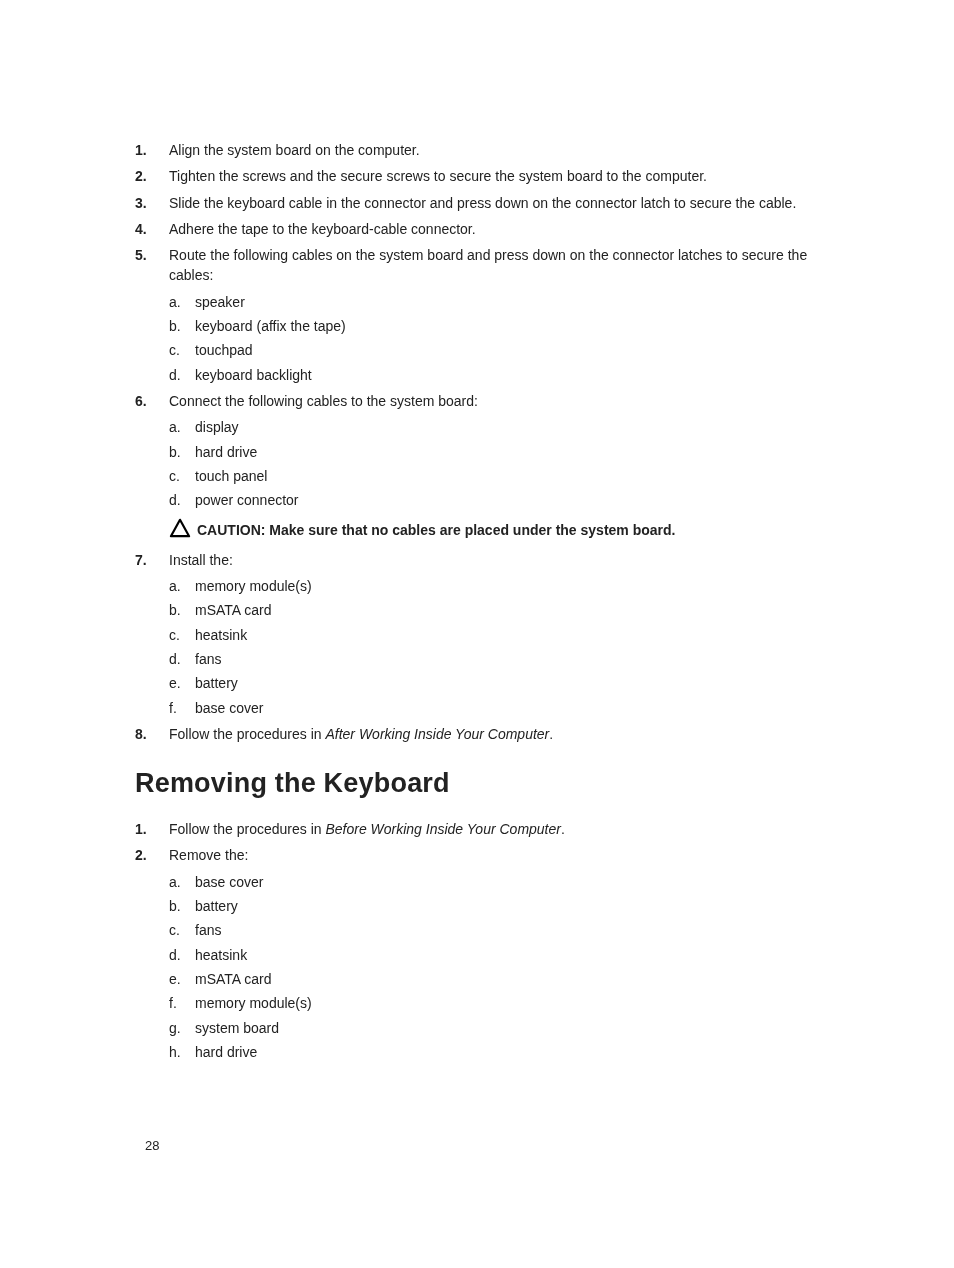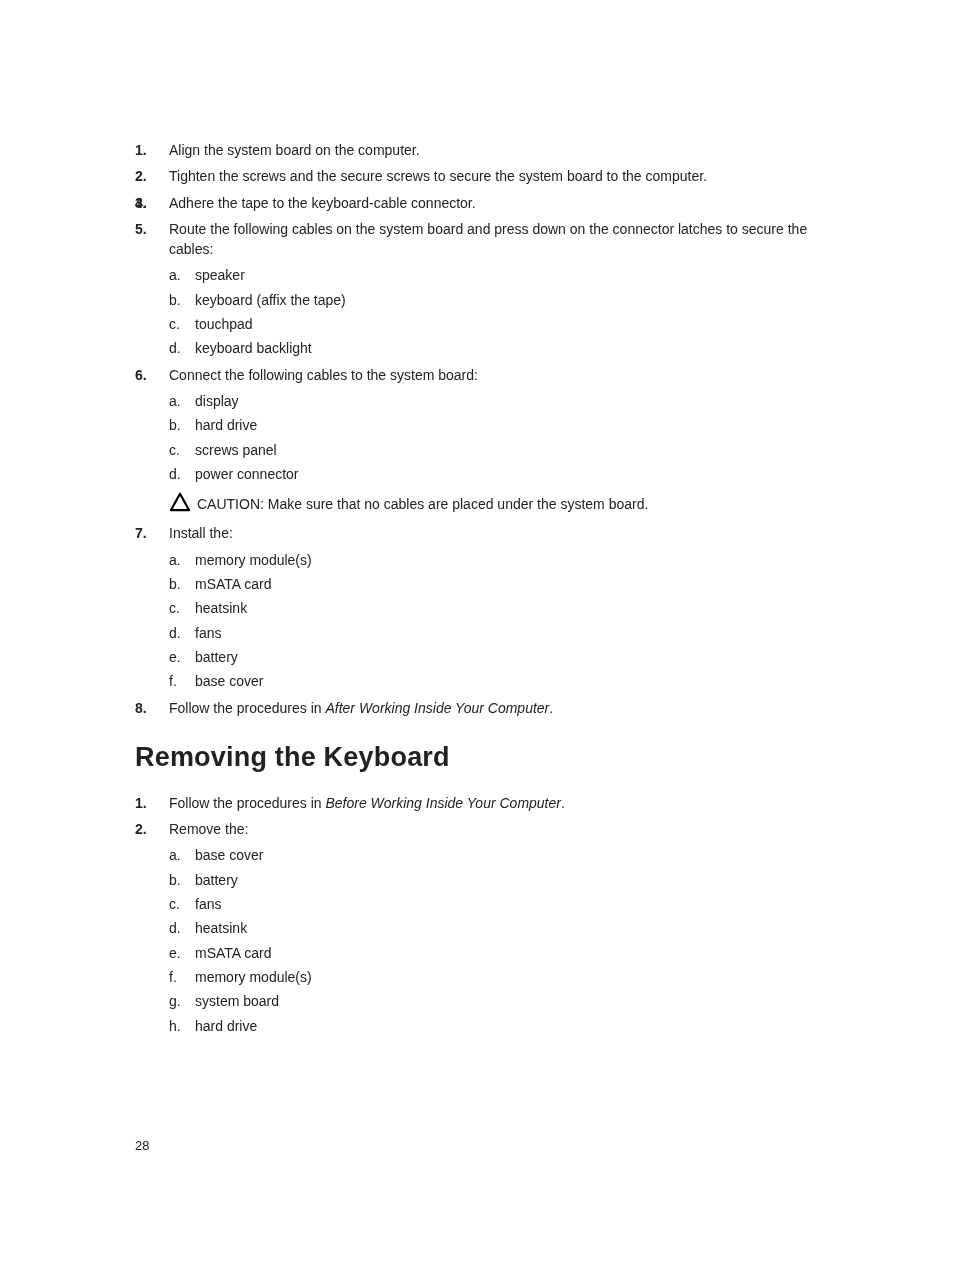--- a/index.html
+++ b/index.html
@@ -61,60 +61,60 @@
   .caution-row {
     display: flex;
     align-items: flex-start;
     margin-top: 8px;
   }
   .caution-icon {
     flex: 0 0 auto;
     margin-right: 6px;
   }
   .caution-text {
-    font-weight: 400;
+    font-weight: 700;
     font-size: 14px;
     padding-top: 2px;
   }
   .italic {
     font-style: italic;
   }
   .page-number {
     position: absolute;
     bottom: 115px;
-    left: 135px;
+    left: 145px;
     font-size: 13px;
   }
 </style>
 </head>
 <body>
 
 <div class="page">
 
 
   <ol class="num">
     <li><span class="marker">1.</span><span>Align the system board on the computer.</span></li>
     <li><span class="marker">2.</span><span>Tighten the screws and the secure screws to secure the system board to the computer.</span></li>
-    <li><span class="marker">3.</span></li>
+    <li><span class="marker">3.</span><span>Slide the keyboard cable in the connector and press down on the connector latch to secure the cable.</span></li>
     <li><span class="marker">4.</span><span>Adhere the tape to the keyboard-cable connector.</span></li>
     <li><span class="marker">5.</span>
       <span>Route the following cables on the system board and press down on the connector latches to secure the cables:</span>
       <ol class="alpha">
         <li><span class="marker">a.</span><span>speaker</span></li>
         <li><span class="marker">b.</span><span>keyboard (affix the tape)</span></li>
         <li><span class="marker">c.</span><span>touchpad</span></li>
         <li><span class="marker">d.</span><span>keyboard backlight</span></li>
       </ol>
     </li>
     <li><span class="marker">6.</span>
       <span>Connect the following cables to the system board:</span>
       <ol class="alpha">
         <li><span class="marker">a.</span><span>display</span></li>
         <li><span class="marker">b.</span><span>hard drive</span></li>
-        <li><span class="marker">c.</span><span>screws panel</span></li>
+        <li><span class="marker">c.</span><span>touch panel</span></li>
         <li><span class="marker">d.</span><span>power connector</span></li>
       </ol>
       <div class="caution-row">
         <span class="caution-icon">
           <svg width="22" height="20" viewBox="0 0 24 22">
             <polygon points="12,2 22,20 2,20" fill="none" stroke="#000" stroke-width="2.4" stroke-linejoin="round"></polygon>
           </svg>
         </span>
         <span class="caution-text">CAUTION: Make sure that no cables are placed under the system board.</span>
       </div>

